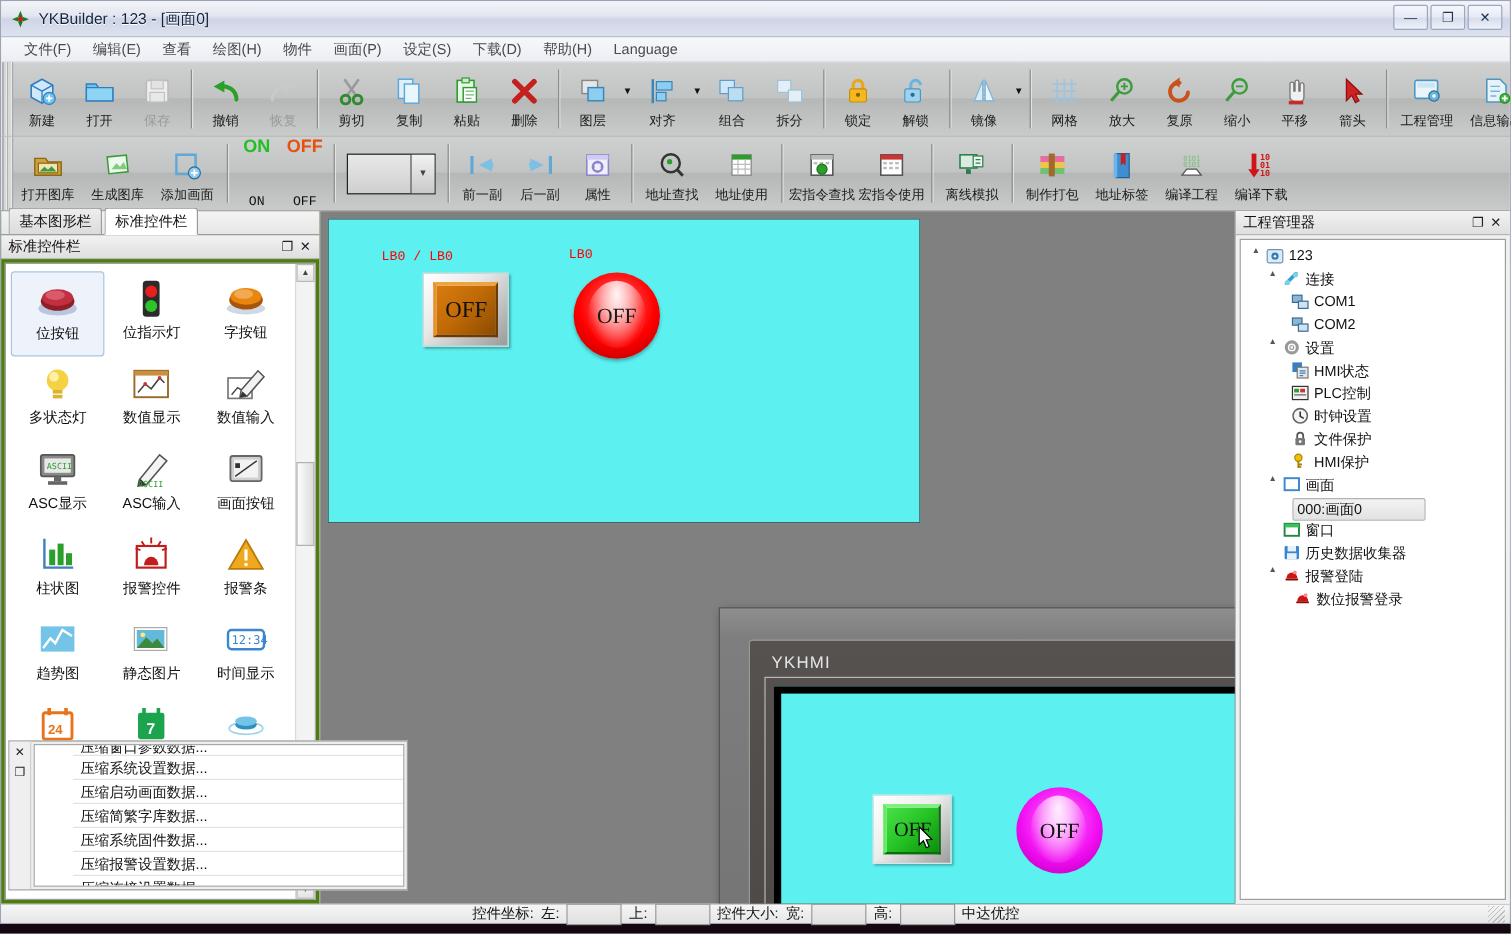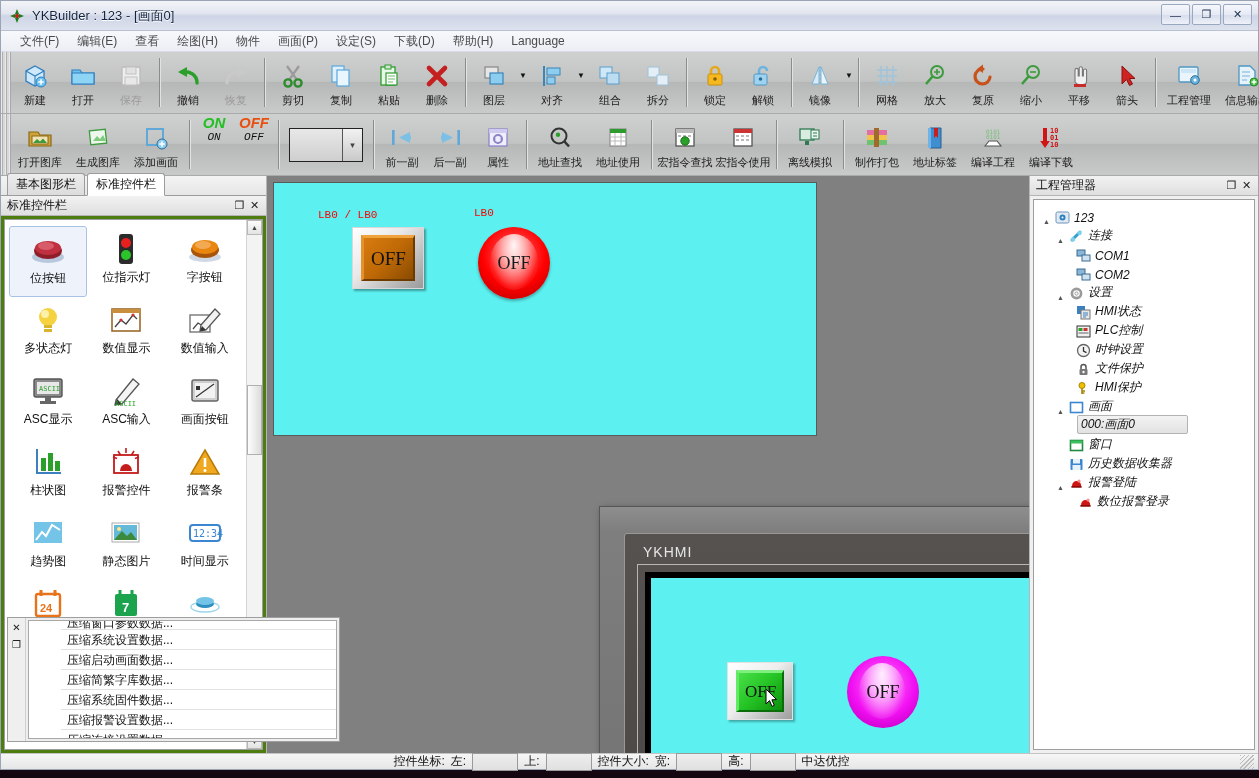--- a/index.html
+++ b/index.html
@@ -77,21 +77,21 @@
     align-items: center; justify-content: center; padding-top: 3px;
     cursor: default; position: relative;
   }
   .tbtn.wide { width: 58px; }
   .tbtn .ic { height: 30px; display:flex; align-items:center; justify-content:center; }
   .tbtn .lb { font-size: 11px; color: #1a1a1a; margin-top: 2px; white-space: nowrap; }
   .tbtn.disabled .lb { color: #9a9a9a; }
   .tsep { width: 1px; background: #8c8c8c; margin: 6px 4px; box-shadow: 1px 0 0 #e2e2e2; }
   .tcaret { width: 10px; display:flex; align-items:center; justify-content:center; color:#111; font-size:8px; padding-bottom:14px; }
   .combo-cell { display: flex; align-items: center; padding: 0 6px; }
-  .onoff-cell { display:flex; flex-direction:column; align-items:center; justify-content:flex-start; width:40px;font-style:italic; }
+  .onoff-cell { display:flex; flex-direction:column; align-items:center; justify-content:space-between; width:40px; }
   .onoff-cell .big { font-size: 15px; font-weight: bold; }
   .onoff-cell .sm { font-size: 11px; color:#111; font-family:"Liberation Mono", monospace; }
   .tb-combo {
     width: 74px; height: 34px; border: 1px solid #222;
     background: linear-gradient(180deg,#e8e8e8 0%, #cfcfcf 100%);
     display: flex; align-items: stretch;
   }
   .tb-combo .fill { flex:1; }
   .tb-combo .arr {
     width: 20px; border-left:1px solid #555;
@@ -148,21 +148,21 @@
   }
   .vscroll .sb-track { flex:1; width:15px; background:#f3f3f3; position:relative; }
   .vscroll .sb-thumb {
     position:absolute; left:0; top:150px; width:15px; height:70px;
     background: linear-gradient(90deg,#fdfdfd,#dcdcdc); border:1px solid #b0b0b0;
   }
 
   
   #workspace { flex: 1; position: relative; background: #808080; overflow:hidden; min-width:0; }
   .mdi-canvas {
-    position: absolute; left: 6px; top: 6px; width: 544px; height: 254px;
+    position: absolute; left: 6px; top: 6px; width: 494px; height: 254px;
     background: #5cf0f0; border: 1px solid #5a5a5a;
   }
   .lbl-tag { position:absolute; color:#ff0000; font-family:"Liberation Mono","DejaVu Sans Mono", monospace; font-size:11px; white-space:nowrap;}
 
   .btn3d {
     position:absolute; width: 72px; height: 62px;
     background: linear-gradient(135deg,#ffffff 0%,#e8e8e8 40%,#9a9a9a 100%);
     border: 1px solid #d8d8d8;
     box-shadow: 2px 2px 2px rgba(0,0,0,.35);
     display:flex; align-items:center; justify-content:center;
@@ -234,21 +234,21 @@
   }
   .lamp-magenta .txt { position:relative; font-family:"Liberation Serif","DejaVu Serif", serif; font-size:18px; color:#151515; }
   .cursor-arrow { position:absolute; width:14px; height:20px; pointer-events:none; }
 
   
   #right-dock {
     width: 229px; flex: 0 0 229px; display:flex; flex-direction:column;
     background:#f0f0f0; border-left:1px solid #b6b6b6;
   }
   .tree-box { flex:1; margin: 3px; background:#fff; border:1px solid #9e9e9e; overflow:hidden; padding: 6px 2px; }
-  .tnode { display:flex; align-items:flex-end; height: 19px; font-size: 12px; color:#111; white-space:nowrap;font-style:italic; }
+  .tnode { display:flex; align-items:flex-start; height: 19px; font-size: 12px; color:#111; white-space:nowrap; }
   .tnode .exp { width: 13px; text-align:center; font-size: 7px; color:#555; }
   .tnode .tic { width: 18px; display:flex; align-items:center; justify-content:center; }
   .tnode .tlb { margin-left: 3px; }
   .tnode.selected .tlb {
     background: linear-gradient(180deg,#f3f3f3,#e2e2e2);
     border:1px solid #b3b3b3; padding: 0 52px 0 3px; border-radius:2px;
   }
   .out-side { width: 18px; background:#efefef; border-right:1px solid #d0d0d0; padding-top:4px; display:flex; flex-direction:column; align-items:center; gap:6px; }
   .out-side .sbtn { font-size:10px; color:#222; }
   .out-list { flex:1; background:#fff; border:1px solid #a8a8a8; margin:2px; overflow:hidden;padding-left:32px; }

